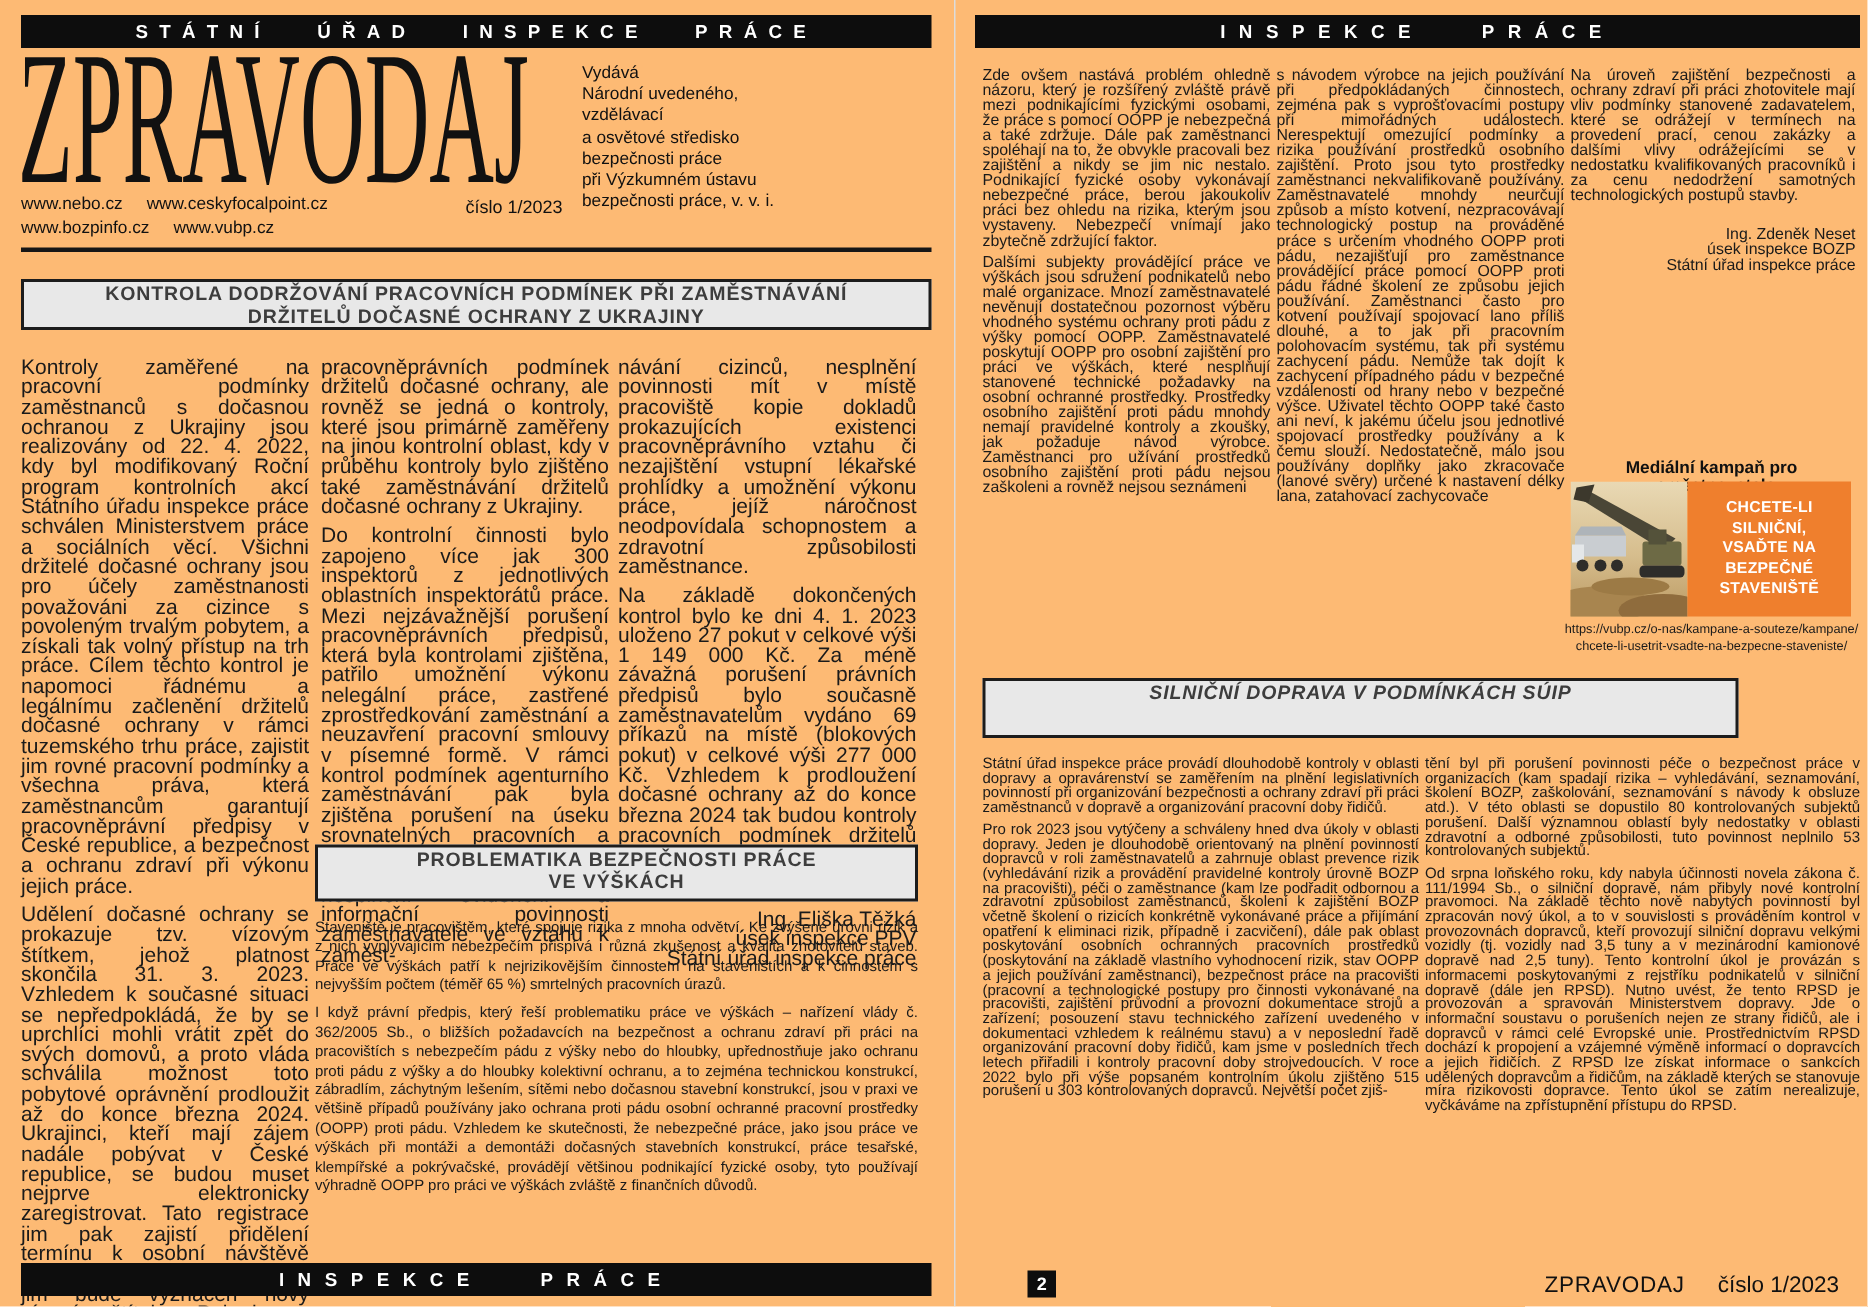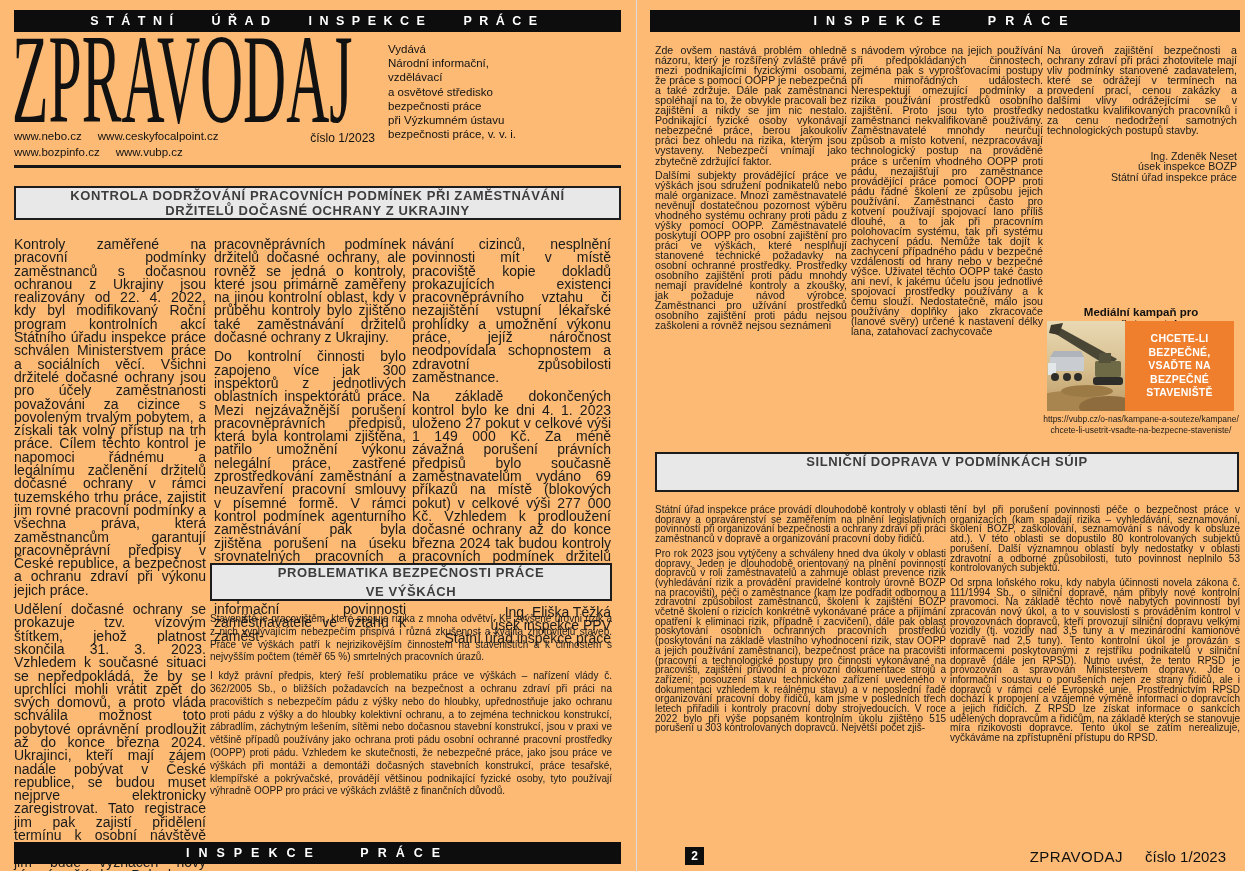--- a/index.html
+++ b/index.html
@@ -18,21 +18,21 @@
                   font-weight:normal;font-size:127px;line-height:1;white-space:nowrap;color:#111;
                   transform:scaleX(0.47);transform-origin:left top;}
   .publisher{position:absolute;left:388px;top:42px;font-size:11.5px;line-height:14.2px;color:#111;}
   .websites{position:absolute;left:14px;font-size:11.5px;color:#111;}
   .websites span{margin-right:16px;}
   .issue-no{position:absolute;left:300px;top:131px;width:75px;text-align:right;font-size:12px;color:#111;}
   .rule{position:absolute;left:14px;top:165px;width:607px;height:2.5px;background:#161616;}
 
   
   .hbox{position:absolute;background:#e8e8e8;border:2px solid #1c1c1c;box-sizing:border-box;
-        display:flex;flex-direction:column;align-items:center;justify-content:space-between;
+        display:flex;flex-direction:column;align-items:center;justify-content:flex-start;
         font-weight:bold;color:#3d3d3d;font-size:13px;letter-spacing:0.6px;text-align:center;line-height:15px;}
 
   
   .col{position:absolute;text-align:justify;}
   .col p,.wide p{margin:0 0 6px 0;}
   .lp{font-size:14px;line-height:13.3px;}          
   .rt{font-size:10.6px;line-height:10.05px;}       
   .rt p{margin:3px 0 4px 0;}
   .rb{font-size:10px;line-height:9.7px;}           
   .rb p{margin:0 0 5px 0;}
@@ -61,21 +61,21 @@
 
 <div class="canvas">
   <div class="divider"></div>
 
   <div class="blackbar bar-spread1" style="left:14px;top:10px;width:607px;height:22px;">STÁTNÍ ÚŘAD INSPEKCE PRÁCE</div>
 
   <h1 class="masthead-title">ZPRAVODAJ</h1>
 
   <div class="publisher">
     <div>Vydává</div>
-    <div>Národní informační,</div>
+    <div>Národní uvedeného,</div>
     <div>vzdělávací</div>
     <div>a osvětové středisko</div>
     <div>bezpečnosti práce</div>
     <div>při Výzkumném ústavu</div>
     <div>bezpečnosti práce, v. v. i.</div>
   </div>
 
   <div class="websites" style="top:130px;">
     <span>www.nebo.cz</span><span>www.ceskyfocalpoint.cz</span>
   </div>
@@ -169,33 +169,33 @@
       <circle cx="20" cy="56" r="4" fill="#2e2d2a"></circle>
       <circle cx="31" cy="56" r="4" fill="#2e2d2a"></circle>
 
       <rect x="48" y="40" width="26" height="16" fill="#6d6a45" rx="2"></rect>
       <rect x="52" y="32" width="12" height="10" fill="#54523a"></rect>
       <rect x="46" y="56" width="30" height="8" fill="#2e2d2a" rx="3"></rect>
       <ellipse cx="40" cy="70" rx="26" ry="6" fill="#9c7a45"></ellipse>
     </svg>
     <div class="campaign-banner">
       <div>CHCETE-LI</div>
-      <div>BEZPEČNÉ,</div>
+      <div>SILNIČNÍ,</div>
       <div>VSAĎTE NA</div>
       <div>BEZPEČNÉ</div>
       <div>STAVENIŠTĚ</div>
     </div>
   </div>
 
   <div class="campaign-url">
     <div>https://vubp.cz/o-nas/kampane-a-souteze/kampane/</div>
     <div>chcete-li-usetrit-vsadte-na-bezpecne-staveniste/</div>
   </div>
 
-  <div class="hbox" style="left:655px;top:452px;width:584px;height:40px;">
+  <div class="hbox" style="left:655px;top:452px;width:504px;height:40px;font-style:italic;">
     <div>SILNIČNÍ DOPRAVA V PODMÍNKÁCH SÚIP</div>
   </div>
 
   <div class="col rb" style="left:655px;top:505px;width:291px;">
     <p>Státní úřad inspekce práce provádí dlouhodobě kontroly v oblasti dopravy a opravárenství se zaměřením na plnění legislativních povinností při organizování bezpečnosti a ochrany zdraví při práci zaměstnanců v dopravě a organizování pracovní doby řidičů.</p>
     <p>Pro rok 2023 jsou vytýčeny a schváleny hned dva úkoly v oblasti dopravy. Jeden je dlouhodobě orientovaný na plnění povinností dopravců v roli zaměstnavatelů a zahrnuje oblast prevence rizik (vyhledávání rizik a provádění pravidelné kontroly úrovně BOZP na pracovišti), péči o zaměstnance (kam lze podřadit odbornou a zdravotní způsobilost zaměstnanců, školení k zajištění BOZP včetně školení o rizicích konkrétně vykonávané práce a přijímání opatření k eliminaci rizik, případně i zacvičení), dále pak oblast poskytování osobních ochranných pracovních prostředků (poskytování na základě vlastního vyhodnocení rizik, stav OOPP a jejich používání zaměstnanci), bezpečnost práce na pracovišti (pracovní a technologické postupy pro činnosti vykonávané na pracovišti, zajištění průvodní a provozní dokumentace strojů a zařízení; posouzení stavu technického zařízení uvedeného v dokumentaci vzhledem k reálnému stavu) a v neposlední řadě organizování pracovní doby řidičů, kam jsme v posledních třech letech přiřadili i kontroly pracovní doby strojvedoucích. V roce 2022 bylo při výše popsaném kontrolním úkolu zjištěno 515 porušení u 303 kontrolovaných dopravců. Největší počet zjiš-</p>
   </div>
 
   <div class="col rb" style="left:950px;top:505px;width:290px;">
     <p>tění byl při porušení povinnosti péče o bezpečnost práce v organizacích (kam spadají rizika – vyhledávání, seznamování, školení BOZP, zaškolování, seznamování s návody k obsluze atd.). V této oblasti se dopustilo 80 kontrolovaných subjektů porušení. Další významnou oblastí byly nedostatky v oblasti zdravotní a odborné způsobilosti, tuto povinnost neplnilo 53 kontrolovaných subjektů.</p>

